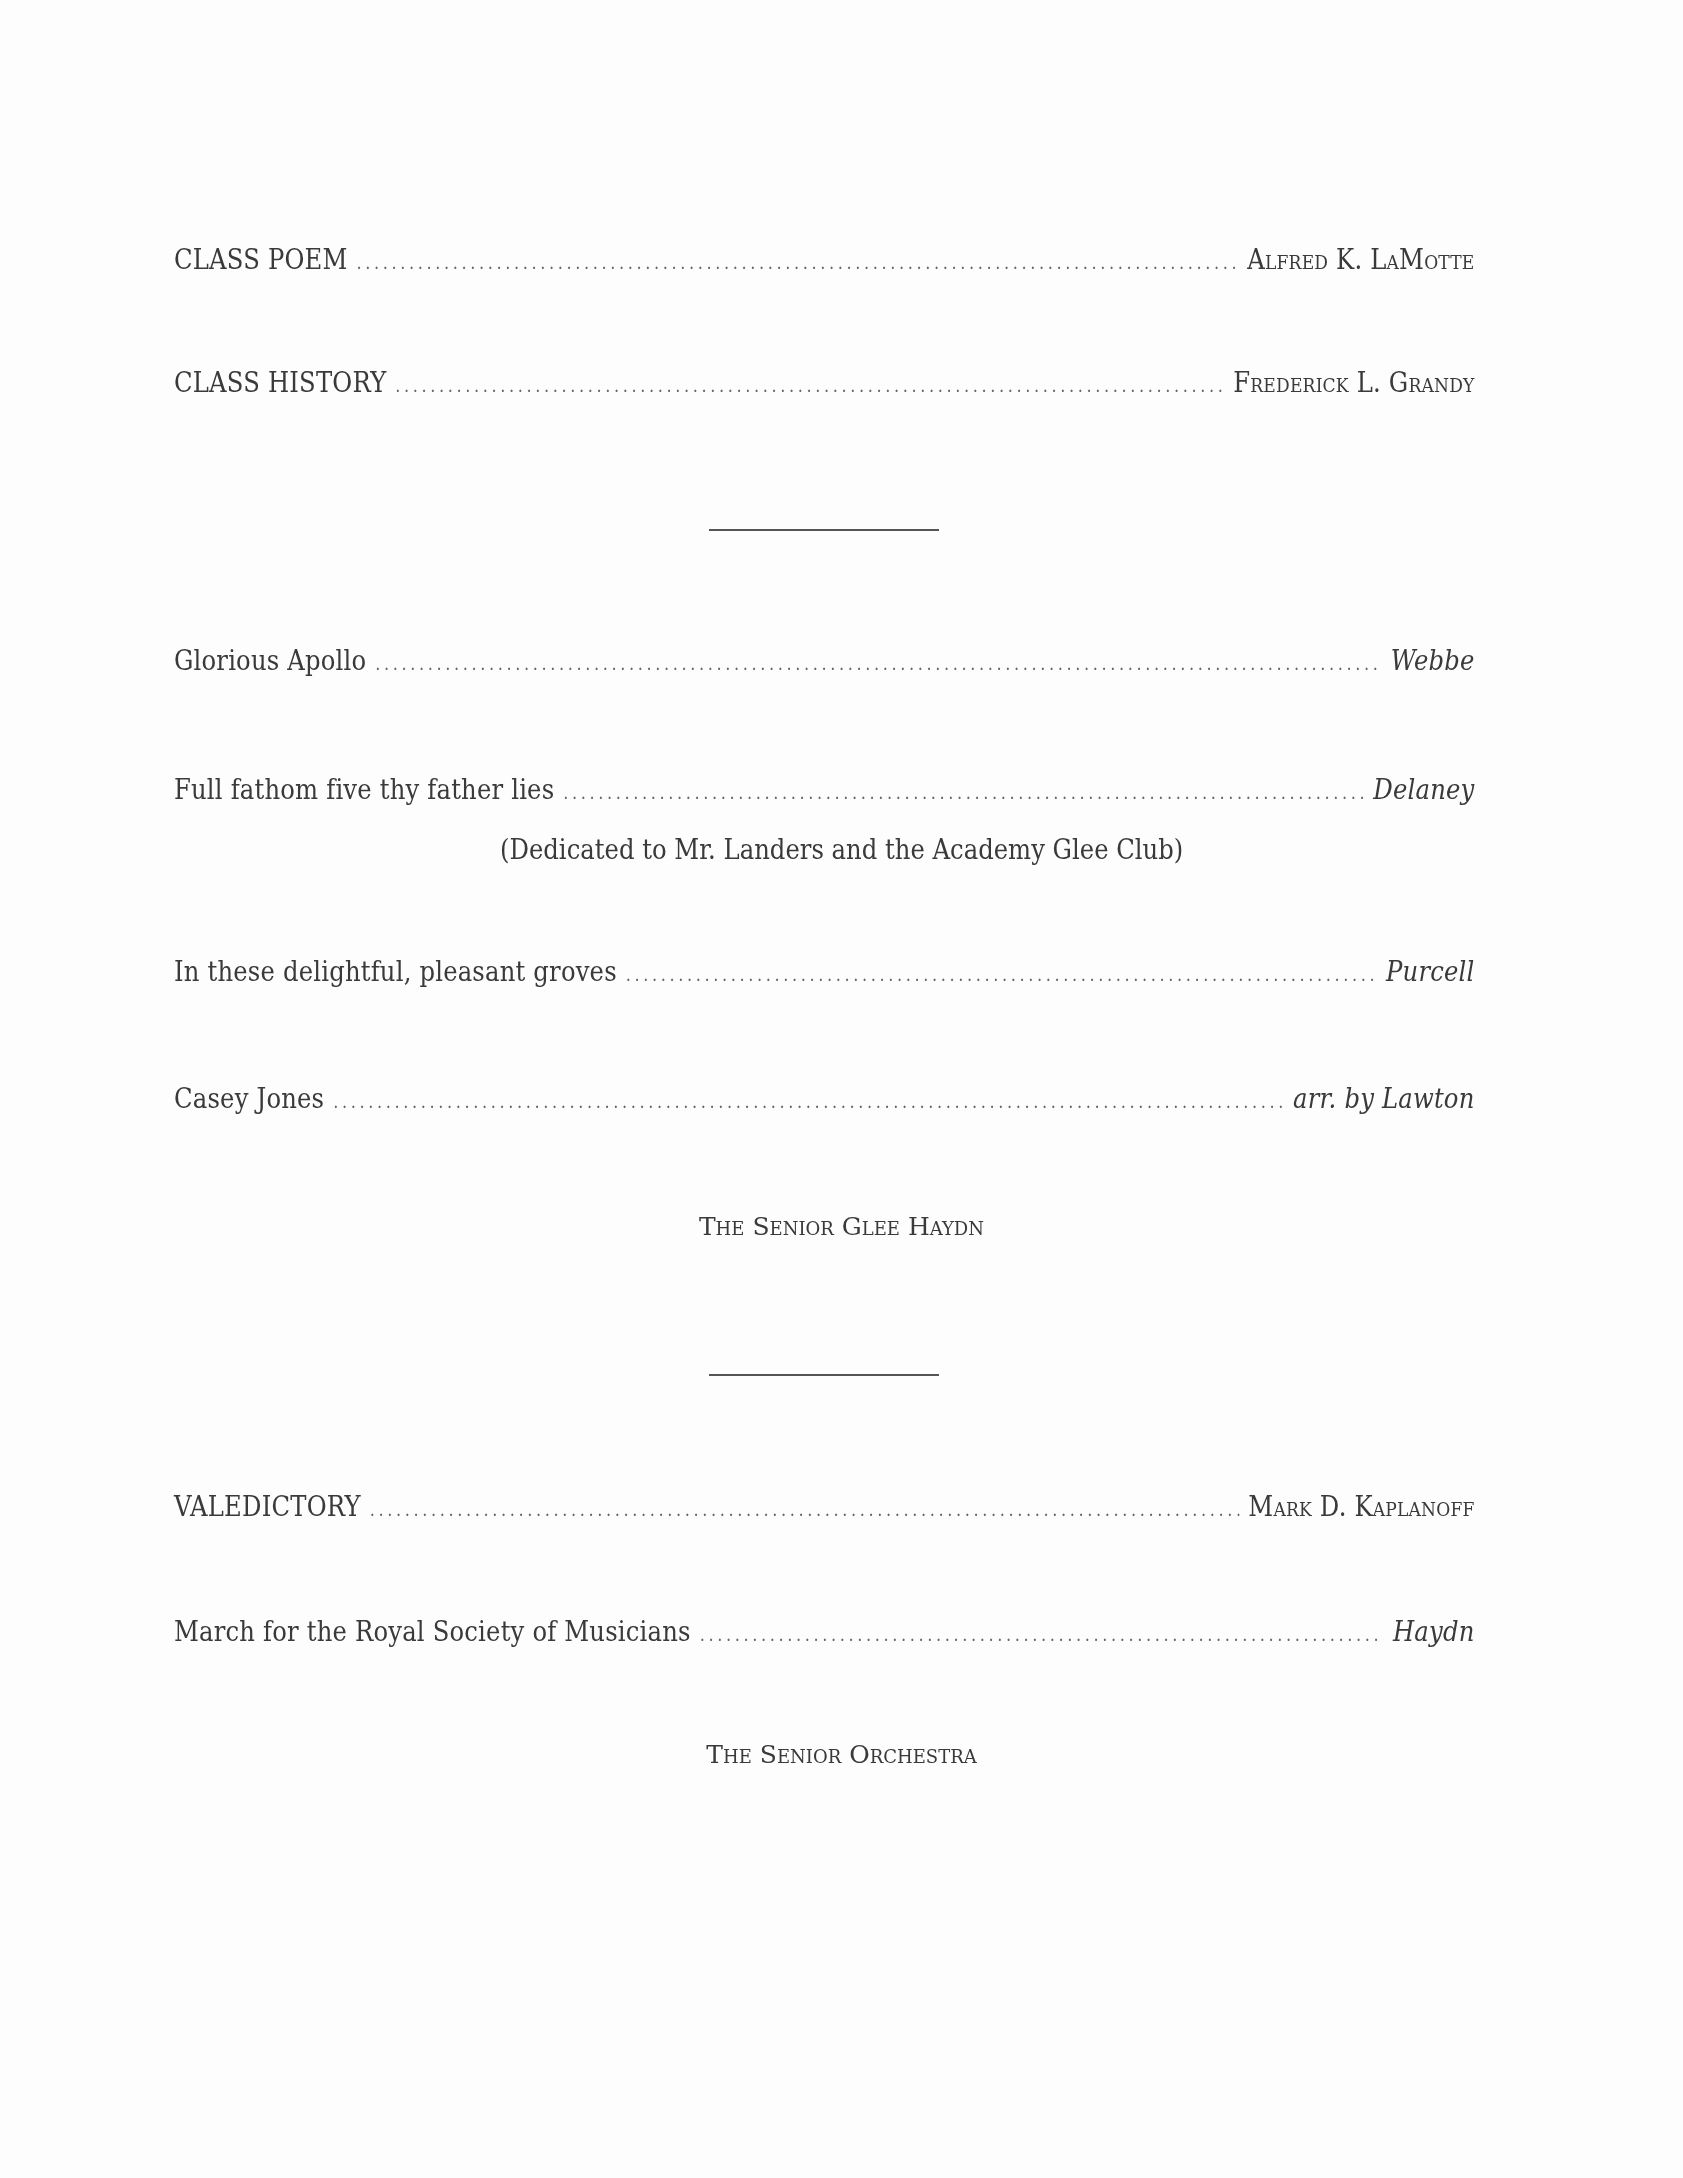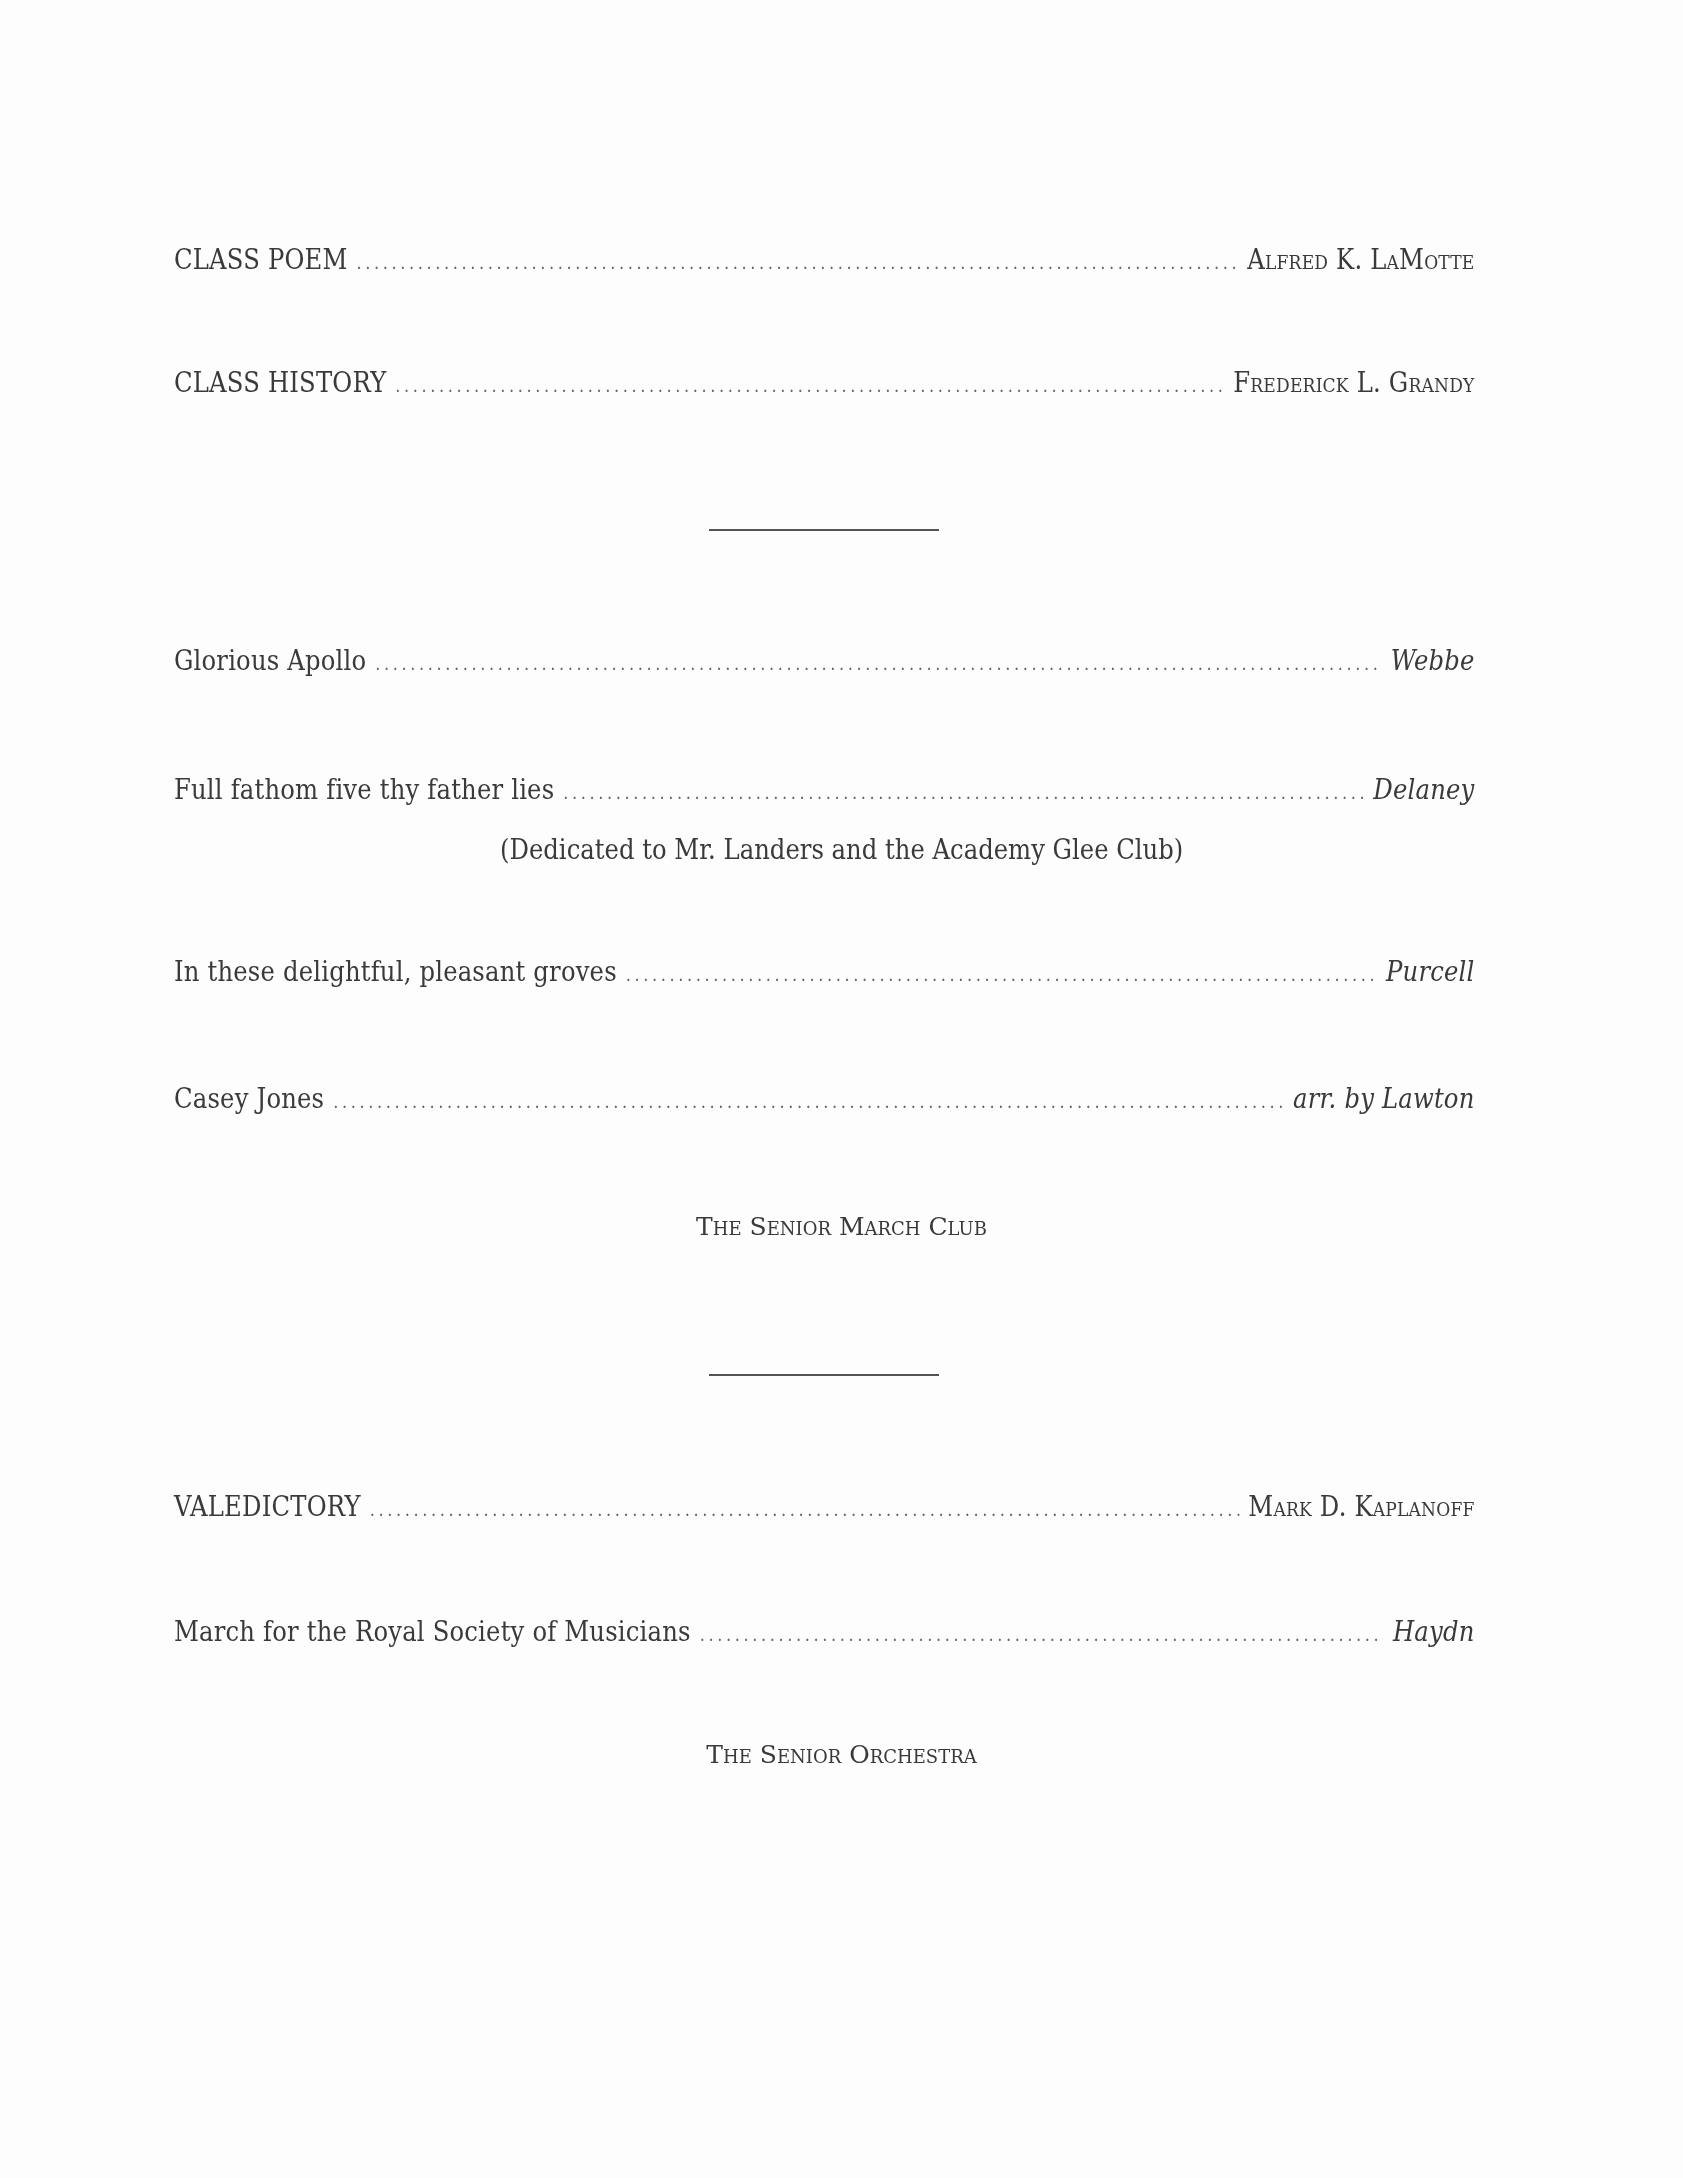--- a/index.html
+++ b/index.html
@@ -55,21 +55,21 @@
   <span class="dots"></span>
   <span class="right it">Purcell</span>
 </div>
 
 <div class="row" style="top:1083px">
   <span class="left">Casey Jones</span>
   <span class="dots"></span>
   <span class="right it">arr. by Lawton</span>
 </div>
 
-<div class="center sc" style="top:1212px;font-size:25px">The Senior March Club</div>
+<div class="center sc" style="top:1212px;font-size:25px">The Senior Glee Haydn</div>
 
 <div class="rule" style="top:1374px;left:709px;width:230px"></div>
 
 <div class="row" style="top:1491px">
   <span class="left">VALEDICTORY</span>
   <span class="dots"></span>
   <span class="right sc">Mark D. Kaplanoff</span>
 </div>
 
 <div class="row" style="top:1616px">

